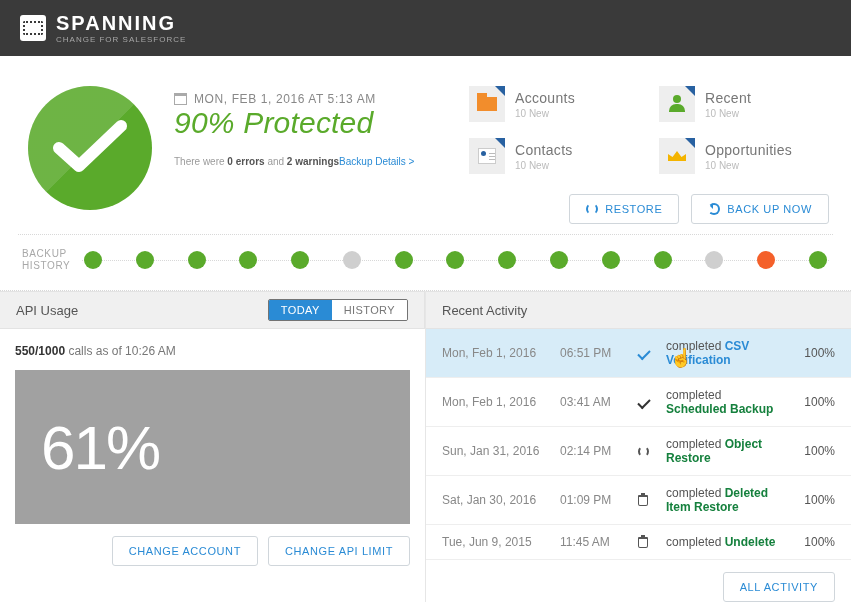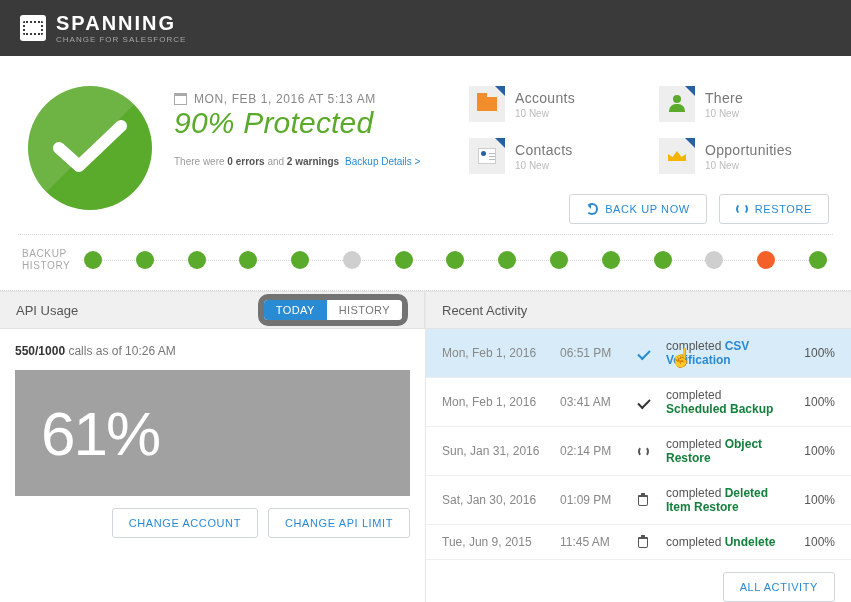--- a/index.html
+++ b/index.html
@@ -19,21 +19,21 @@
 .badge { --col:#5aaa2b; width: 124px; height: 124px; border-radius: 50%; background: var(--col); position: relative; overflow: hidden; margin-right: 22px; flex: 0 0 auto; }
 .badge::before { content: ""; position: absolute; inset: 0; background: linear-gradient(135deg, rgba(255,255,255,.12) 0 50%, transparent 50%); }
 .badge svg { position: absolute; top: 32px; left: 25px; }
 .hero-info { padding-top: 6px; max-width: 260px; }
 .datetime { color: #888; font-size: 12px; letter-spacing: .6px; display: flex; align-items: center; gap: 7px; }
 .cal-icon { width: 13px; height: 12px; border: 1px solid #aaa; border-top-width: 3px; position: relative; }
 .h1 { color: #5aaa2b; font-size: 30px; font-weight: 300; letter-spacing: .2px; font-style: italic; }
 .subtitle { color: #9b9b9b; font-size: 16px; font-weight: 300; margin-top: 4px; }
 .errwarn { color: #9b9b9b; font-size: 10px; margin-top: 16px; }
 .errwarn b { color: #555; font-weight: 600; }
-.errwarn a { color: #2a8bd5; text-decoration: none; margin-left: 6px; }
+.errwarn a { color: #2a8bd5; text-decoration: none; }
 
 .hero-right { margin-left: auto; }
 .cards { display: grid; grid-template-columns: repeat(2, 170px); gap: 16px 20px; }
 .card { display: flex; align-items: center; gap: 10px; }
 .card-icon { width: 36px; height: 36px; background: #eee; position: relative; display: flex; align-items: center; justify-content: center; }
 .card-icon::after { content: ""; position: absolute; top: 0; right: 0; width: 0; height: 0; border-left: 10px solid transparent; border-top: 10px solid #2861a1; }
 .card-title { color: #777; font-size: 14px; letter-spacing: .3px; }
 .card-sub { color: #bbb; font-size: 10px; margin-top: 2px; }
 .actions { display: flex; justify-content: flex-end; gap: 12px; margin-top: 20px; }
 .btn-out { border: 1px solid #d0d6db; background: #fff; color: #2a8bd5; font-size: 11px; letter-spacing: .6px; padding: 8px 16px; border-radius: 3px; display: flex; align-items: center; gap: 7px; cursor: pointer; }
@@ -48,28 +48,28 @@
 .dots-wrap { flex: 1; position: relative; height: 18px; }
 .dots-wrap::before { content: ""; position: absolute; top: 50%; left: 0; right: 0; border-top: 1px dotted #d8d8d8; }
 .dots { position: absolute; inset: 0; display: flex; justify-content: space-between; align-items: center; padding: 0 2px; }
 .dot { width: 18px; height: 18px; border-radius: 50%; }
 
 
 .panels { display: flex; }
 .panel { flex: 1; }
 .panel-head { background: #f0f0f0; border: 1px solid #e3e3e3; border-left: none; border-right: none; height: 38px; display: flex; align-items: center; padding: 0 16px; font-size: 13px; color: #555; }
 .panel-left .panel-head { border-right: 1px solid #e3e3e3; }
-.tabs { margin-left: auto; display: flex; border: 6px solid #737373; border-radius: 10px; overflow: hidden; }
+.tabs { margin-left: auto; display: flex; border: 1px solid #737373; border-radius: 2px; overflow: hidden; }
 .tab { font-size: 11px; letter-spacing: .4px; padding: 4px 12px; background: #fff; color: #777; cursor: pointer; }
 .tab.active { background: #2a8bd5; color: #fff; }
 
 .panel-body { padding: 15px; }
 .calls { font-size: 12px; color: #777; }
 .calls b { color: #333; }
-.usage-box { margin-top: 12px; background: #a1a1a1; height: 126px; display: flex; align-items: center; padding-left: 26px; }
+.usage-box { margin-top: 12px; background: #a1a1a1; height: 154px; display: flex; align-items: center; padding-left: 26px; }
 .usage-val { color: #fff; font-size: 62px; font-weight: 300; letter-spacing: -2px; }
 .panel-actions { display: flex; justify-content: flex-end; gap: 10px; margin-top: 12px; }
 
 .panel-right { border-left: 1px solid #e6e6e6; }
 .rows { }
 .row { display: grid; grid-template-columns: 110px 70px 20px 1fr 42px; align-items: center; gap: 8px; padding: 10px 16px; border-bottom: 1px solid #eee; font-size: 12px; color: #555; }
 .row.hl { background: #d7ecf8; }
 .row .date { color: #888; }
 .row .time { color: #888; }
 .row .name b { color: #15803d; }
@@ -137,21 +137,21 @@
           </div>
       </div>
       <div class="card">
         <div class="card-icon">
             <div class="g-user-wrap">
               <div class="head"></div>
               <div class="body"></div>
             </div>
           </div>
         <div>
-            <div class="card-title">There</div>
+            <div class="card-title">Recent</div>
             <div class="card-sub">10 New</div>
           </div>
       </div>
       <div class="card">
         <div class="card-icon">
             <div class="g-contact">
               <div class="head"></div>
               <div class="line"></div>
             </div>
           </div>
@@ -165,26 +165,26 @@
             <div class="g-crown"></div>
           </div>
         <div>
             <div class="card-title">Opportunities</div>
             <div class="card-sub">10 New</div>
           </div>
       </div>
     </div>
     <div class="actions">
       <button class="btn-out">
+          <span class="ic-sync"></span>
+          <span>RESTORE</span>
+        </button>
+      <button class="btn-out">
           <span class="ic-refresh"></span>
           <span>BACK UP NOW</span>
-        </button>
-      <button class="btn-out">
-          <span class="ic-sync"></span>
-          <span>RESTORE</span>
         </button>
     </div>
   </div>
 </div>
 
 <div class="history">
   <div class="history-label">
     <div>BACKUP</div>
     <div>HISTORY</div>
   </div>

